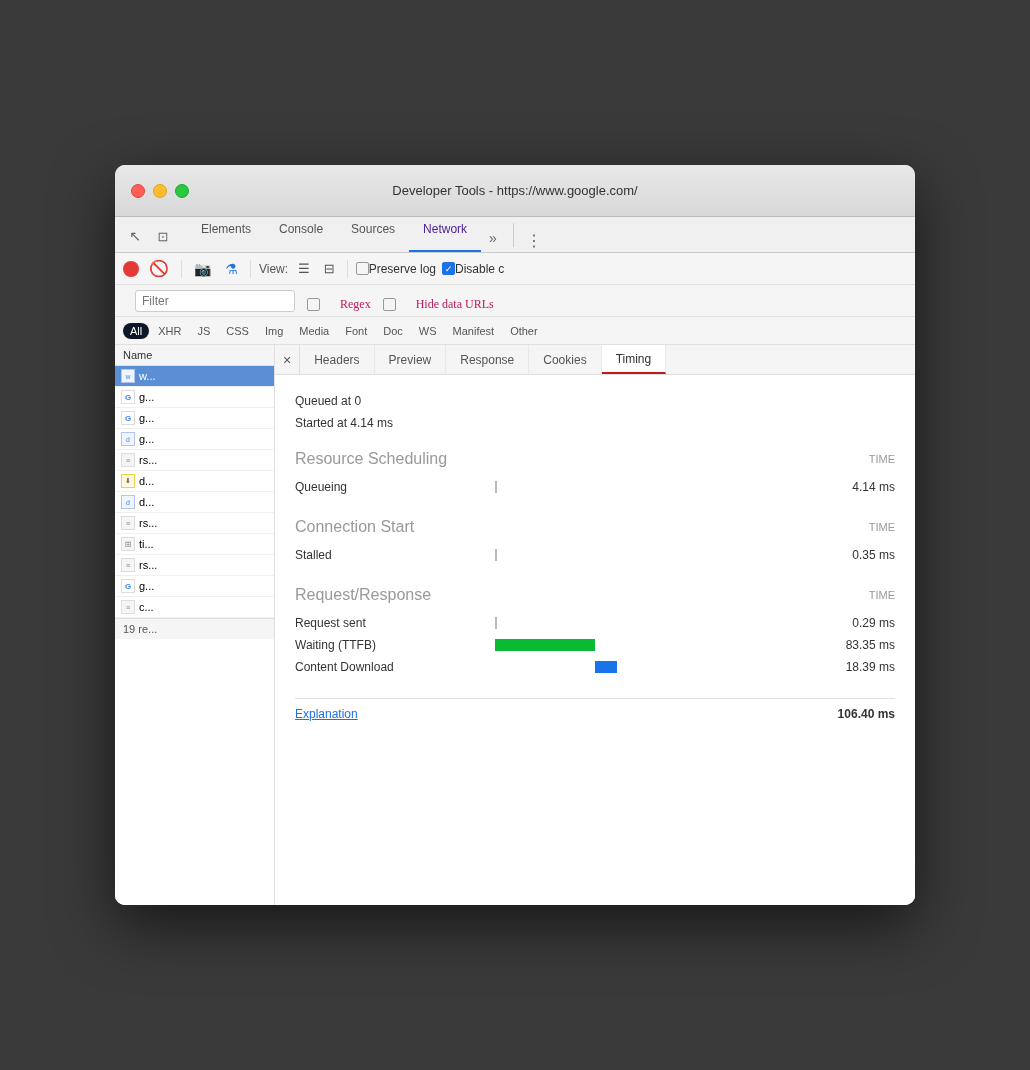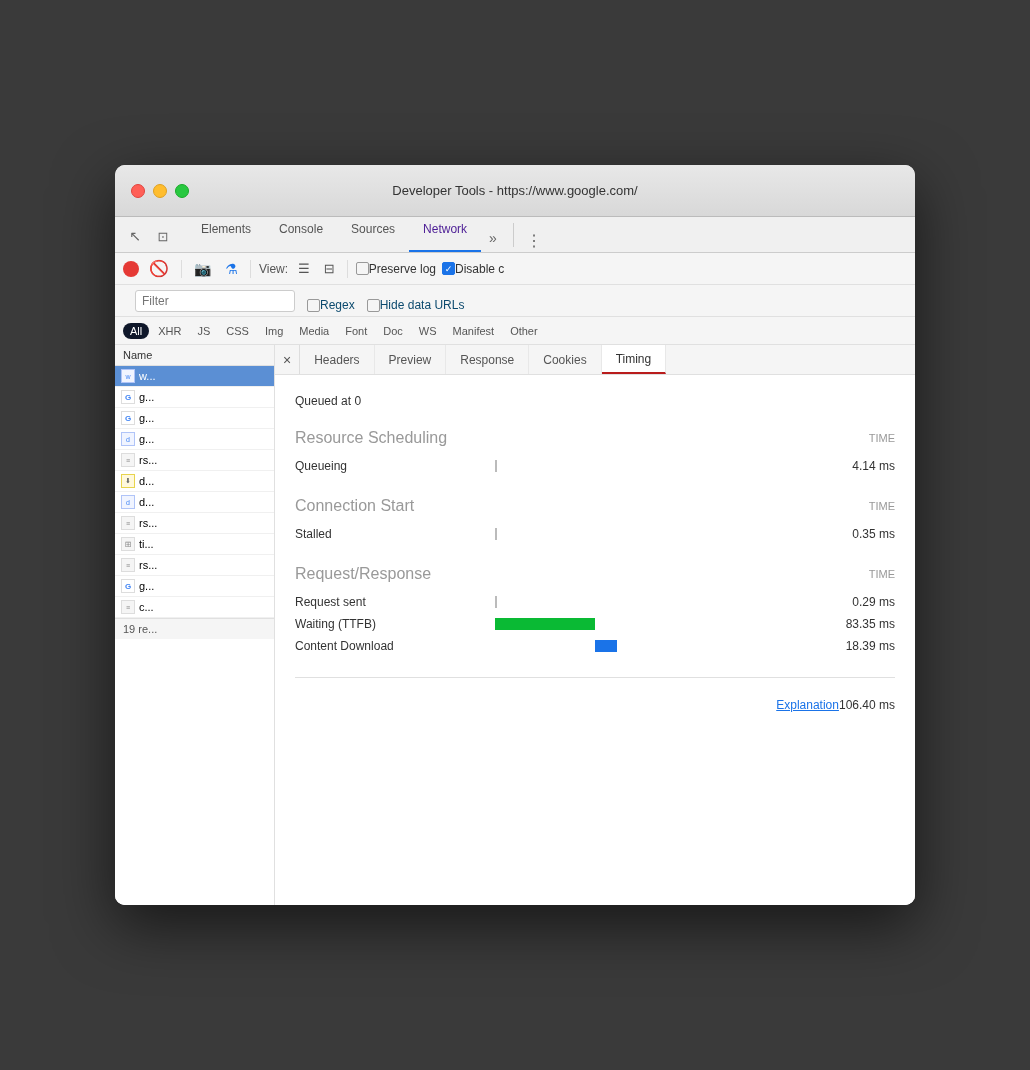--- a/index.html
+++ b/index.html
@@ -192,23 +192,24 @@
       border: 1px solid #ccc;
       border-radius: 3px;
       padding: 0 6px;
       font-size: 12px;
       color: #999;
       background: white;
     }
     .filter-checkbox-group {
       display: flex;
       align-items: center;
-      gap: 0;
-      font-size: 12px;
-      color: #0c4a6e;
+      gap: 20px;
+      font-size: 12px;
+      color: #be185d;
+      font-family: Liberation Serif, serif;
     }
     
     .type-filter {
       display: flex;
       align-items: center;
       padding: 3px 8px;
       background: #f5f5f5;
       border-bottom: 1px solid #e0e0e0;
       gap: 2px;
       height: 28px;
@@ -373,34 +374,34 @@
     .timing-row-value {
       width: 80px;
       text-align: right;
       color: #333;
       font-size: 12px;
     }
     .bar-green { background: #0aba34; }
     .bar-blue { background: #1a73e8; }
     .timing-total-row {
       display: flex;
-      justify-content: flex-end;
-      padding: 20px 0;
+      justify-content: space-between;
+      padding: 8px 0;
       border-top: 1px solid #e0e0e0;
       margin-top: 8px;
     }
     .timing-total-label {
       font-size: 12px;
       color: #1a73e8;
       text-decoration: underline;
       cursor: pointer;
     }
     .timing-total-value {
       font-size: 12px;
-      font-weight: 400;
+      font-weight: 700;
       color: #333;
     }
     .checkbox-empty {
       width: 13px; height: 13px;
       border: 1px solid #999;
       border-radius: 2px;
       display: inline-block;
       vertical-align: middle;
     }
     
@@ -611,20 +612,21 @@
             <span>Cookies</span>
           </div>
           <div class="panel-tab active">
             <span>Timing</span>
           </div>
         </div>
 
         <div class="timing-content">
           <div class="timing-summary">
             <div class="timing-summary-line">Queued at 0</div>
+            <div class="timing-summary-line">Started at 4.14 ms</div>
           </div>
 
           <div class="timing-section">
             <div class="timing-section-header">
               <span class="timing-section-title">Resource Scheduling</span>
               <span class="timing-section-time-label">TIME</span>
             </div>
             <div class="timing-row">
               <span class="timing-row-label">Queueing</span>
               <div class="timing-bar-area">

